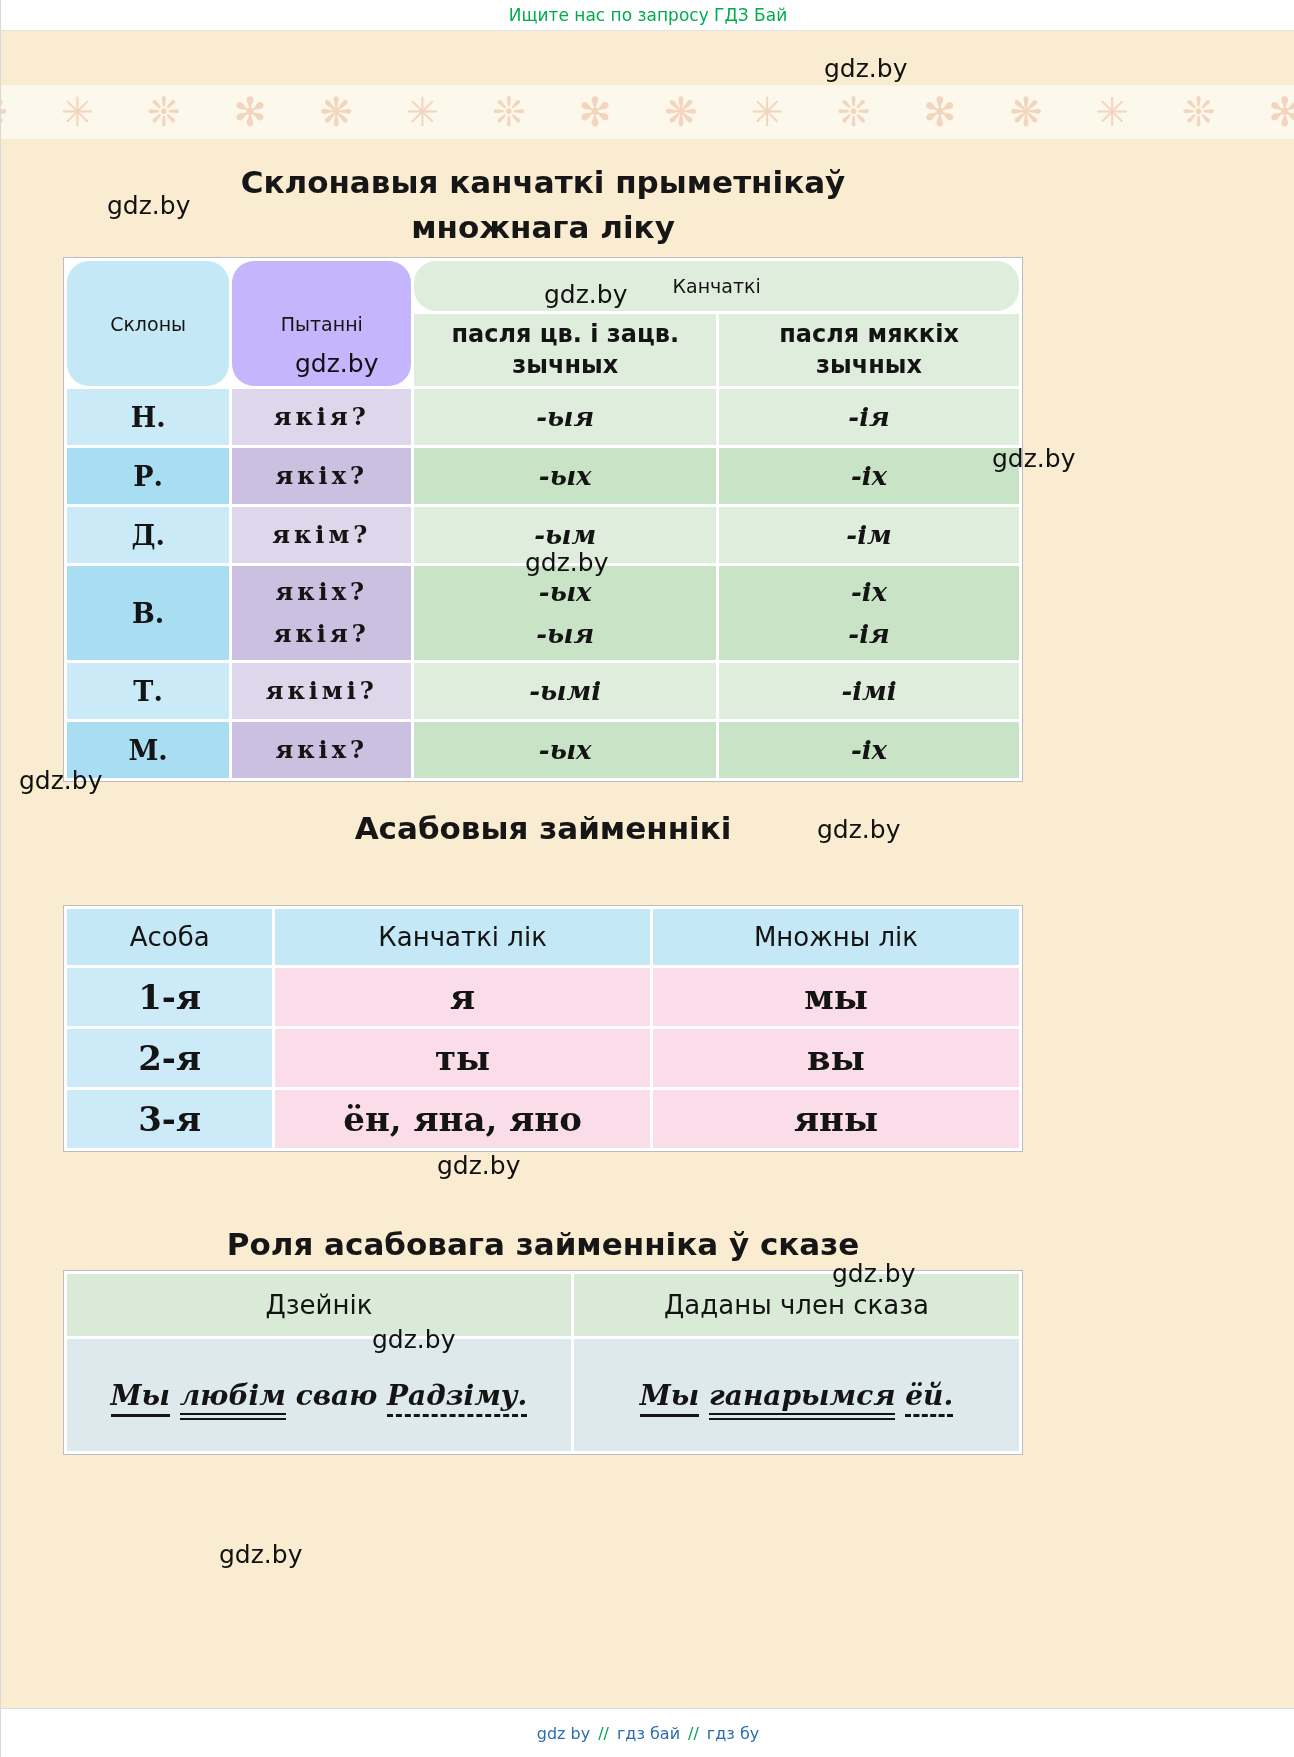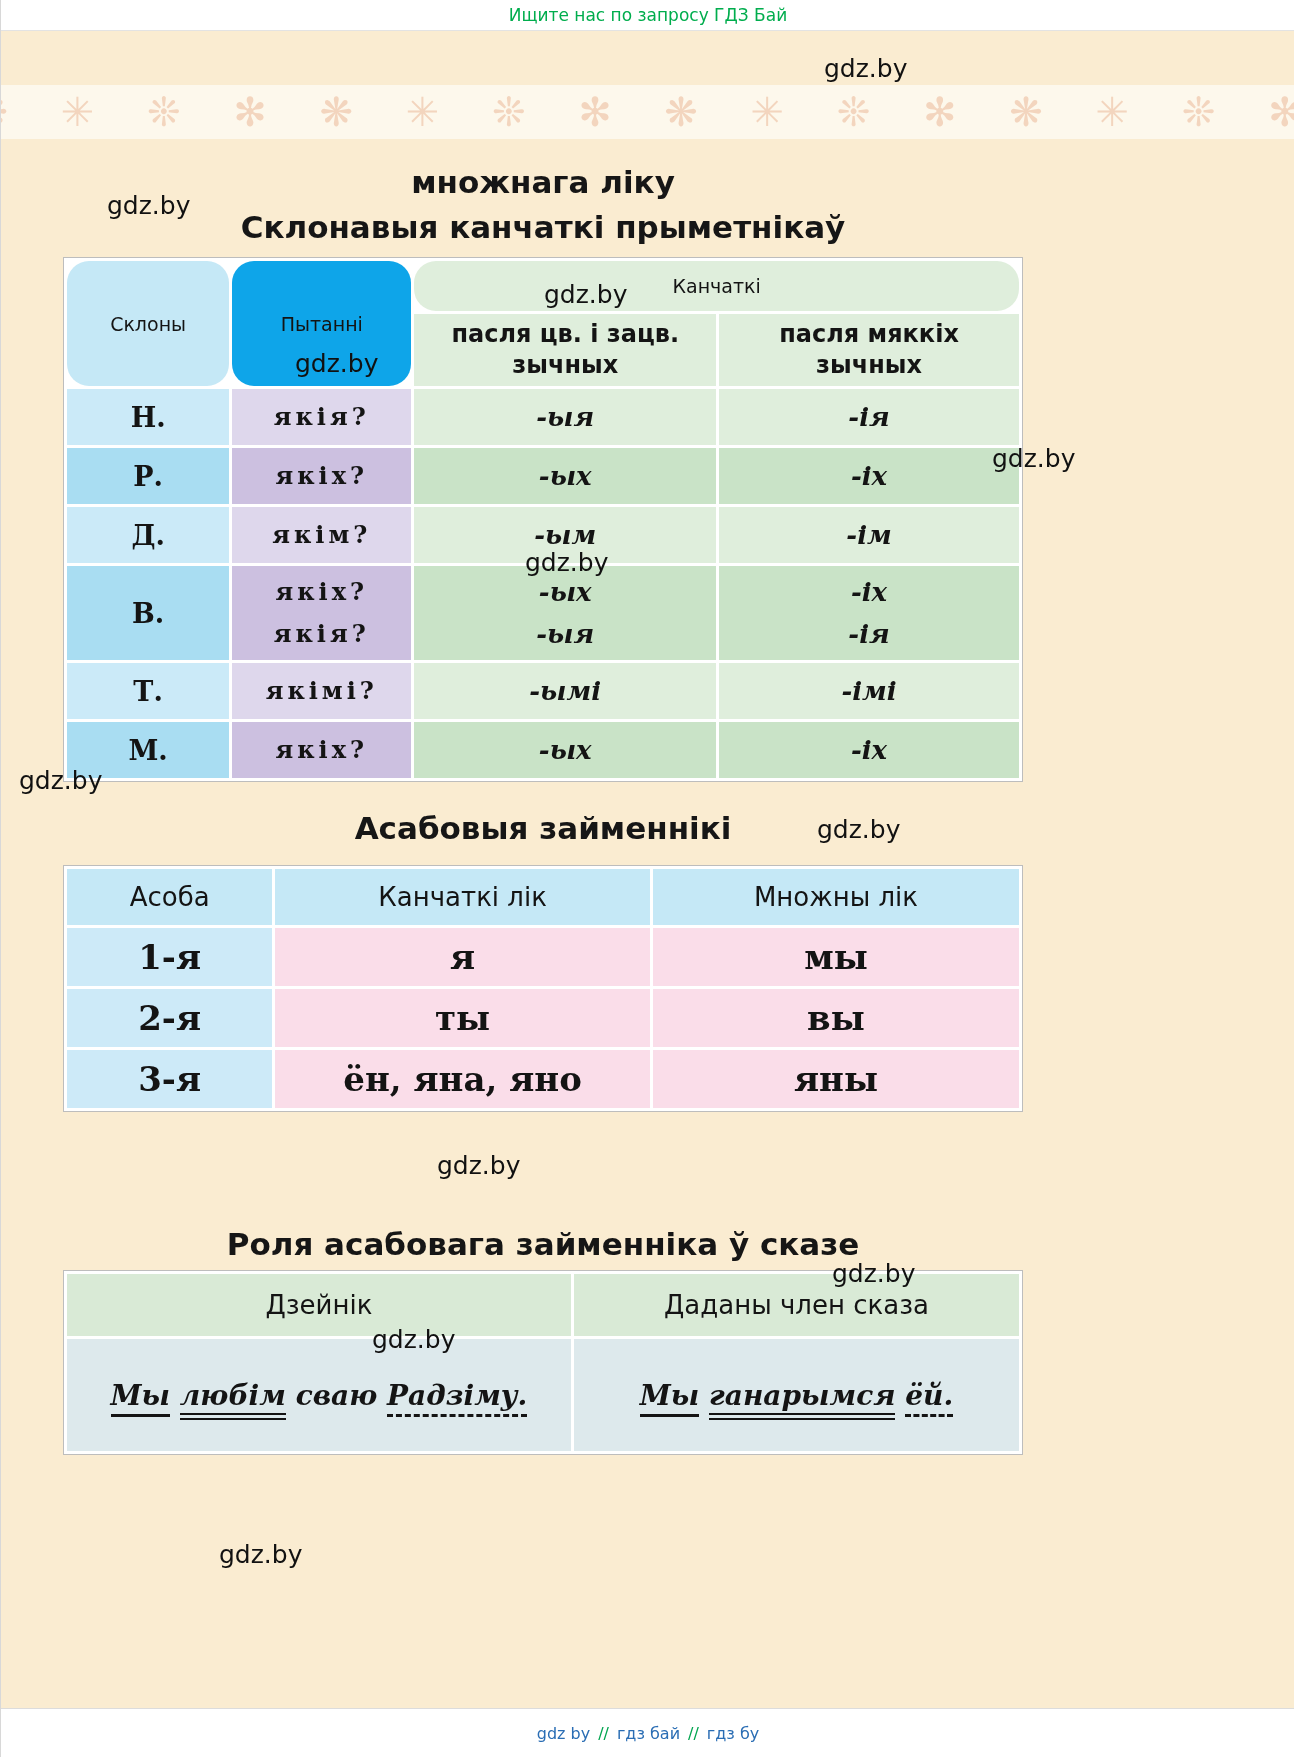--- a/index.html
+++ b/index.html
@@ -34,37 +34,37 @@
   td,th{text-align:center;vertical-align:middle;overflow:hidden;padding:0;}
   
   #table1{left:62px;top:257px;width:960px;}
   #table1 thead tr:first-child th{height:50px;}
   #table1 thead tr:last-child th{height:72px;}
   #table1 tbody td{height:56px;}
   #table1 tbody tr.tall td{height:94px;}
   .th-plain{font-weight:normal;font-size:19px;border-radius:22px;}
   .th-sub{font-weight:bold;font-size:24px;line-height:31px;padding:0 16px;}
   .c-hblue{background:#c5e8f6;}
-  .c-hlav{background:#0ea5e9;}
+  .c-hlav{background:#c4b5fd;}
   .c-hgreen{background:#dfeedc;}
   #table1 tbody tr.light td:nth-child(1){background:#cbeaf8;}
   #table1 tbody tr.light td:nth-child(2){background:#ded7ec;}
   #table1 tbody tr.light td:nth-child(3),
   #table1 tbody tr.light td:nth-child(4){background:#dfeedc;}
   #table1 tbody tr.dark td:nth-child(1){background:#a9ddf2;}
   #table1 tbody tr.dark td:nth-child(2){background:#ccc0e0;}
   #table1 tbody tr.dark td:nth-child(3),
   #table1 tbody tr.dark td:nth-child(4){background:#c9e3c7;}
   .cell-case{font-family:"DejaVu Serif","Liberation Serif",serif;font-weight:bold;font-size:27px;}
   .cell-q{font-family:"DejaVu Serif","Liberation Serif",serif;font-weight:bold;font-size:24px;letter-spacing:4px;}
   .cell-q div{line-height:42px;}
   .cell-end{font-family:"DejaVu Serif","Liberation Serif",serif;font-weight:bold;font-style:italic;font-size:26px;}
   .cell-end div{line-height:42px;}
   
-  #table2{left:62px;top:865px;width:960px;}
+  #table2{left:62px;top:905px;width:960px;}
   #table2 th{height:56px;font-size:26px;font-weight:normal;background:#c5e8f6;}
   #table2 td{height:58px;font-family:"DejaVu Serif","Liberation Serif",serif;font-weight:bold;font-size:34px;}
   .cell-person{background:#cdeaf8;}
   .cell-pron{background:#fadde9;}
   
   #table3{left:62px;top:1270px;width:960px;}
   #table3 th{height:62px;font-size:26px;font-weight:normal;background:#d9ead6;}
   #table3 td{
     height:112px;background:#dde9ec;
     font-family:"DejaVu Serif","Liberation Serif",serif;
@@ -90,22 +90,22 @@
 
   <div class="top-strip">
     <span style="color: rgb(0, 173, 77);">Ищите нас по запросу ГДЗ Бай</span>
   </div>
 
   <div class="ornament">
     <span id="ornament-glyphs" style="color: rgb(243, 213, 190);">❋ ✳ ❊ ✻  ❋ ✳ ❊ ✻  ❋ ✳ ❊ ✻  ❋ ✳ ❊ ✻  ❋ ✳ ❊ ✻  ❋ ✳ ❊ ✻  ❋ ✳ ❊ ✻  ❋ ✳ ❊ ✻  </span>
   </div>
 
   <div class="sec-title" style="top:160px">
+    <div>Склонавыя канчаткі прыметнікаў</div>
     <div>множнага ліку</div>
-    <div>Склонавыя канчаткі прыметнікаў</div>
   </div>
 
   <table id="table1">
     <colgroup>
       <col style="width:17.2%">
         <col style="width:19%">
         <col style="width:32%">
         <col style="width:31.8%">
     </colgroup>
     <thead>

